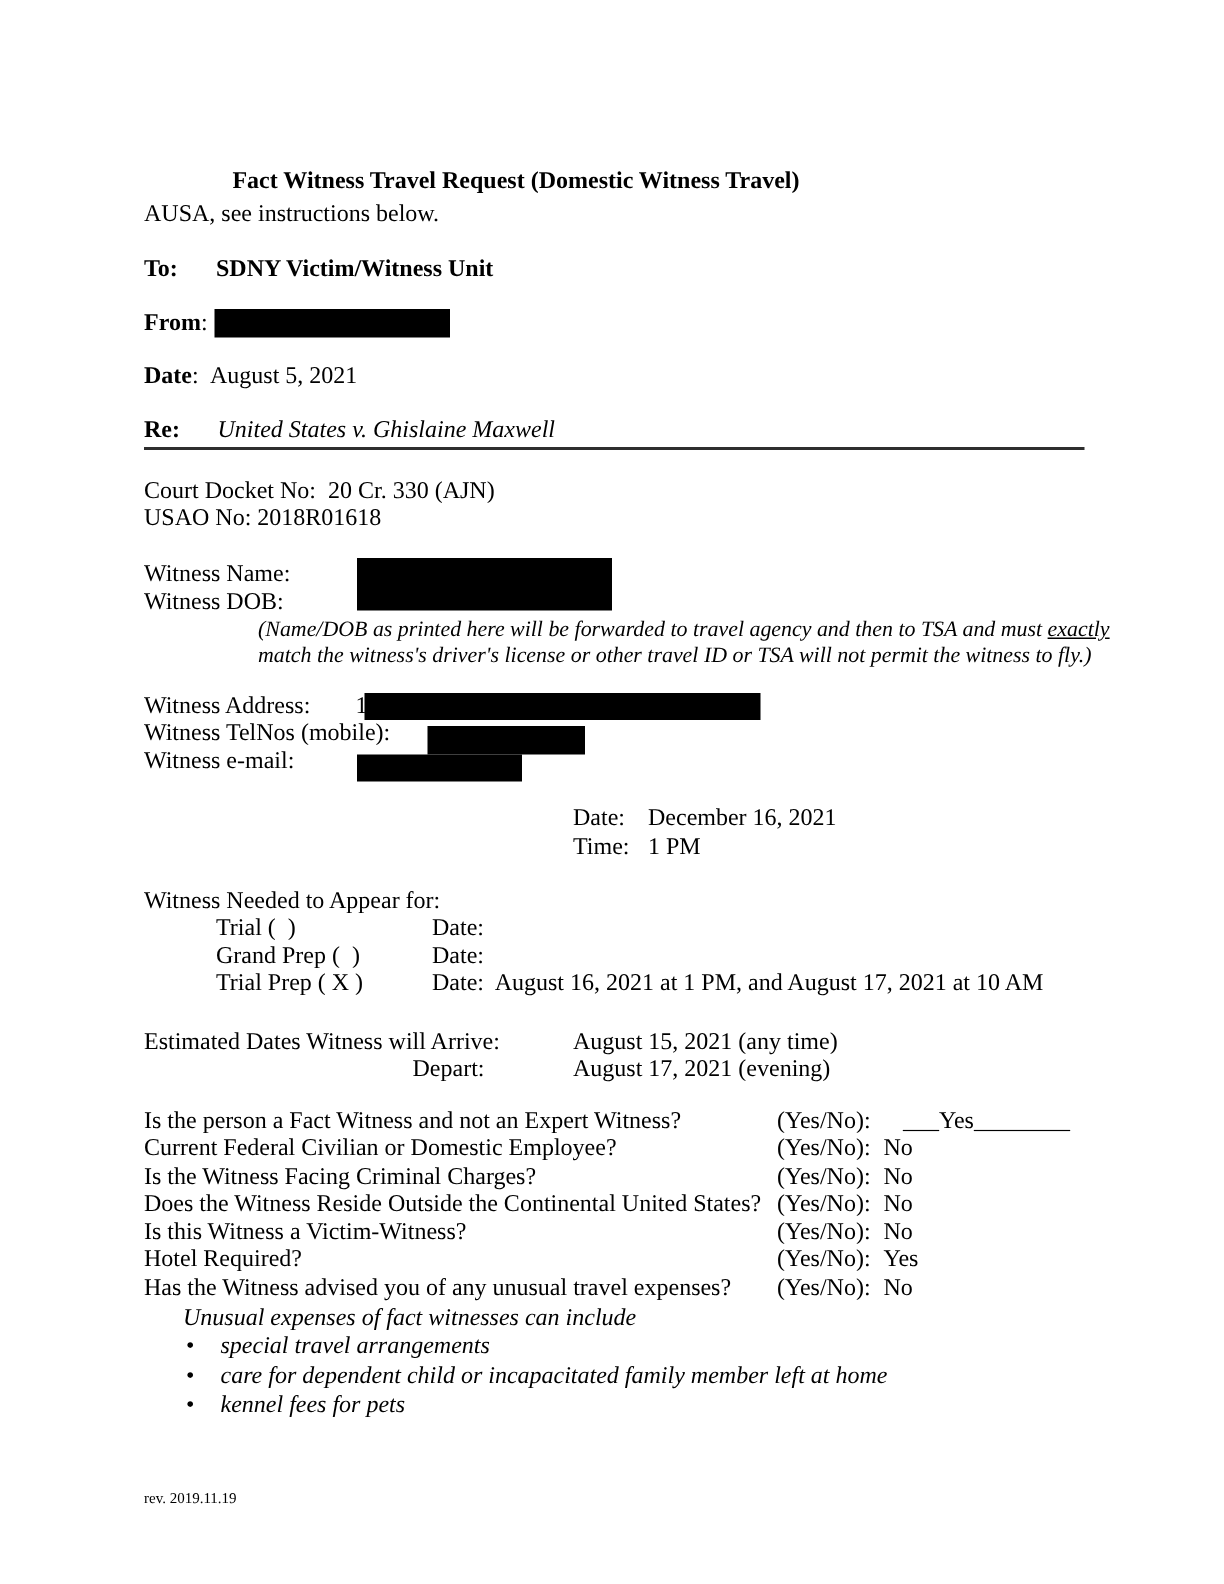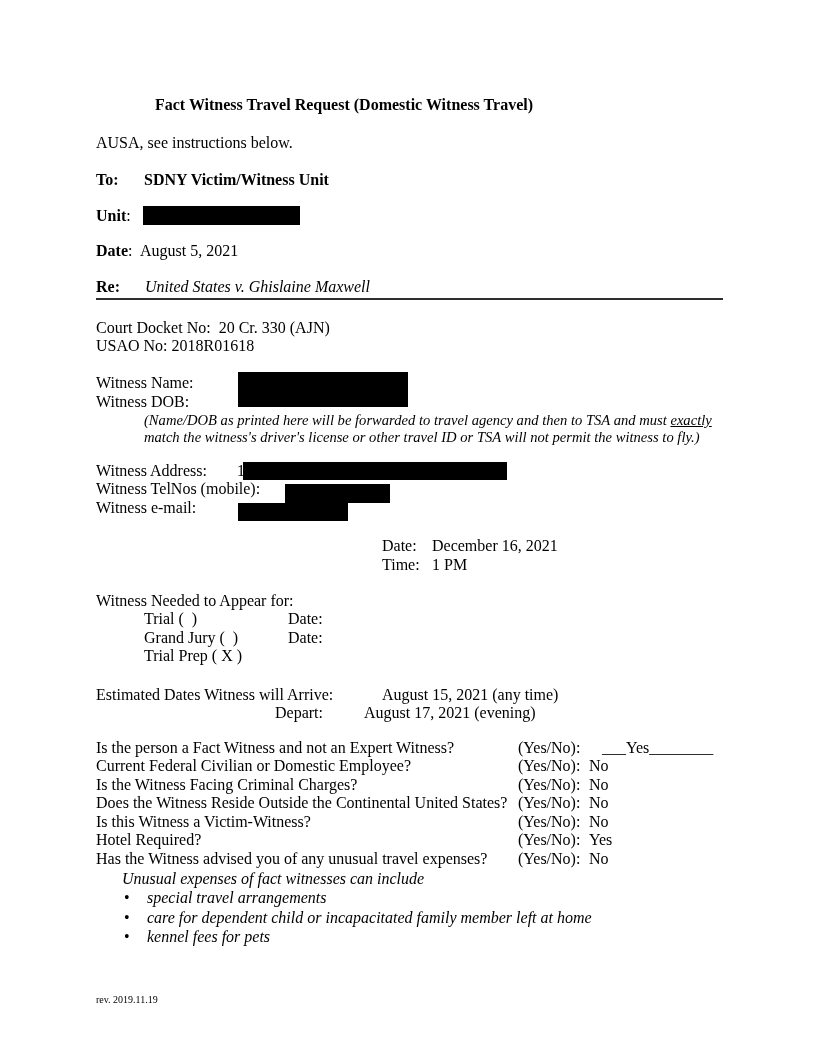--- a/index.html
+++ b/index.html
@@ -10,39 +10,39 @@
     background:#ffffff;
     font-family:"Liberation Serif","DejaVu Serif",serif;
     font-size:16px;
     color:#000;
     overflow:hidden;
   }
   .t{position:absolute;white-space:pre;line-height:1;}
   .b{font-weight:bold;}
   .i{font-style:italic;}
   .u{text-decoration:underline;}
-  .center{left:0;width:688px;text-align:center;}
-  .note{font-size:14.6px;font-style:italic;}
+  .center{left:0;width:688px;text-align:center;margin-top:16px;}
+  .note{font-size:14.6px;font-style:italic;margin-left:28px;}
   .small{font-size:10px;}
   .redact{position:absolute;background:#000;}
   .rule{position:absolute;left:96px;top:298px;width:627px;height:2px;background:#2e2e2e;}
 </style>
 </head>
 <body>
 
 <div class="page">
 
   <div class="t b center" style="top:97px">Fact Witness Travel Request (Domestic Witness Travel)</div>
 
   <div class="t" style="left:96px;top:135px">AUSA, see instructions below.</div>
 
   <div class="t b" style="left:96px;top:172px">To:</div>
   <div class="t b" style="left:144px;top:172px">SDNY Victim/Witness Unit</div>
 
-  <div class="t" style="left:96px;top:208px"><span class="b">Unit</span><span>:</span></div>
+  <div class="t" style="left:96px;top:208px"><span class="b">From</span><span>:</span></div>
   <div class="redact" style="left:143px;top:206px;width:157px;height:19px"></div>
 
   <div class="t" style="left:96px;top:243px"><span class="b">Date</span><span>:</span></div>
   <div class="t" style="left:140px;top:243px">August 5, 2021</div>
 
   <div class="t b" style="left:96px;top:279px">Re:</div>
   <div class="t i" style="left:145px;top:279px">United States v. Ghislaine Maxwell</div>
   <div class="rule"></div>
 
   <div class="t" style="left:96px;top:320px">Court Docket No:  20 Cr. 330 (AJN)</div>
@@ -64,28 +64,29 @@
   <div class="redact" style="left:238px;top:503px;width:110px;height:18px"></div>
 
   <div class="t" style="left:382px;top:538px">Date:</div>
   <div class="t" style="left:432px;top:538px">December 16, 2021</div>
   <div class="t" style="left:382px;top:557px">Time:</div>
   <div class="t" style="left:432px;top:557px">1 PM</div>
 
   <div class="t" style="left:96px;top:593px">Witness Needed to Appear for:</div>
   <div class="t" style="left:144px;top:611px">Trial (  )</div>
   <div class="t" style="left:288px;top:611px">Date:</div>
-  <div class="t" style="left:144px;top:630px">Grand Jury (  )</div>
+  <div class="t" style="left:144px;top:630px">Grand Prep (  )</div>
   <div class="t" style="left:288px;top:630px">Date:</div>
   <div class="t" style="left:144px;top:648px">Trial Prep ( X )</div>
+  <div class="t" style="left:288px;top:648px">Date:  August 16, 2021 at 1 PM, and August 17, 2021 at 10 AM</div>
 
   <div class="t" style="left:96px;top:687px">Estimated Dates Witness will Arrive:</div>
   <div class="t" style="left:382px;top:687px">August 15, 2021 (any time)</div>
   <div class="t" style="left:275px;top:705px">Depart:</div>
-  <div class="t" style="left:364px;top:705px">August 17, 2021 (evening)</div>
+  <div class="t" style="left:382px;top:705px">August 17, 2021 (evening)</div>
 
   <div class="t" style="left:96px;top:740px">Is the person a Fact Witness and not an Expert Witness?</div>
   <div class="t" style="left:518px;top:740px">(Yes/No):</div>
   <div class="t" style="left:602px;top:740px">___Yes________</div>
 
   <div class="t" style="left:96px;top:758px">Current Federal Civilian or Domestic Employee?</div>
   <div class="t" style="left:518px;top:758px">(Yes/No):</div>
   <div class="t" style="left:589px;top:758px">No</div>
 
   <div class="t" style="left:96px;top:777px">Is the Witness Facing Criminal Charges?</div>

